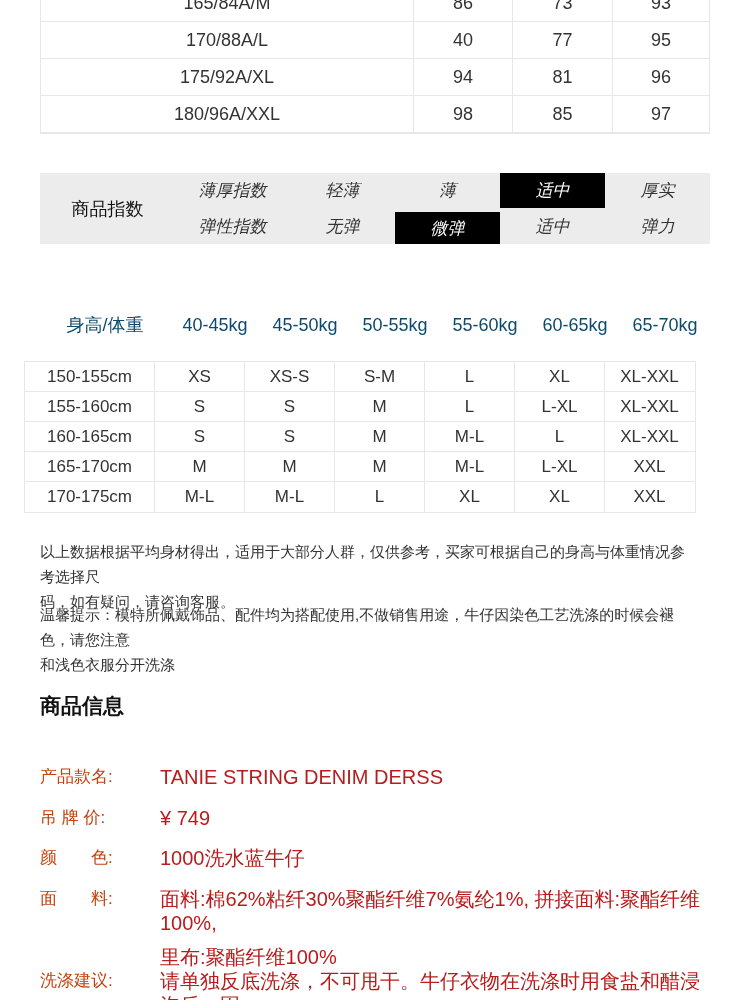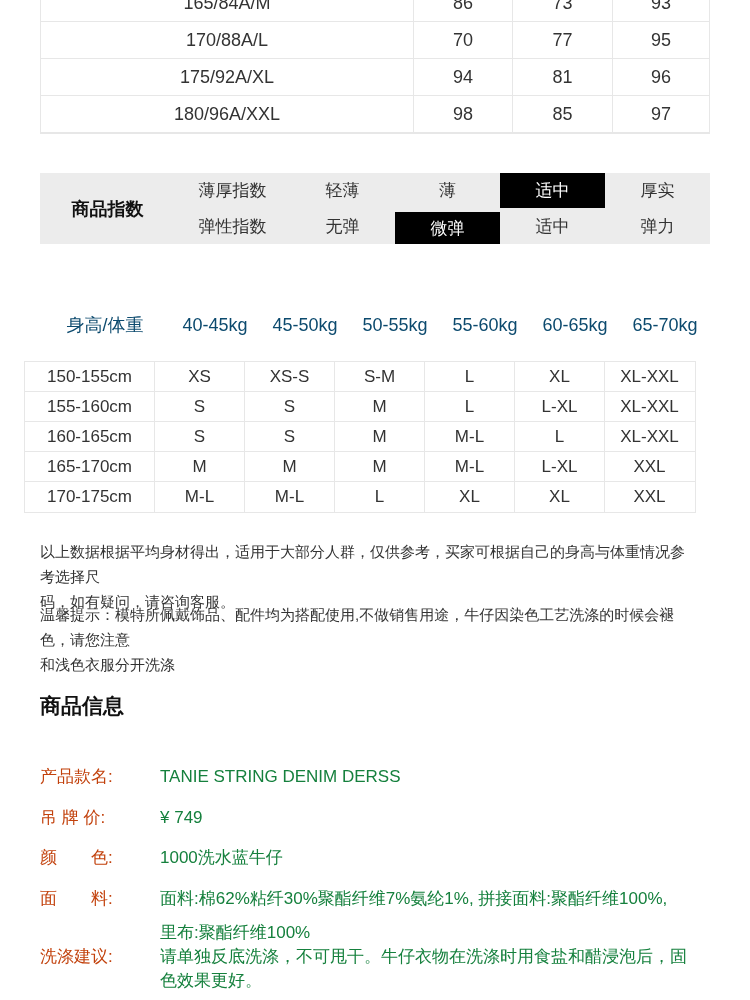--- a/index.html
+++ b/index.html
@@ -22,22 +22,22 @@
   .size-cell:first-child { border-left:none; }
 
   
   .index-panel {
     position:absolute; left:40px; top:173px; width:670px; height:71px;
     background:#ececec;
     display:grid;
     grid-template-columns:135px 115px 105px 105px 105px 105px;
     grid-template-rows:35px 36px;
   }
-  .idx-title { grid-row:1 / 3; display:flex; align-items:center; justify-content:center; font-weight:bold; font-size:18px; color:#111; }
-  .idx-cell { display:flex; flex-direction:column; }
+  .idx-title { grid-row:1 / 3; display:flex; align-items:center; justify-content:center; font-weight:normal; font-size:18px; color:#111; }
+  .idx-cell { display:flex; flex-direction:column;font-style:italic; }
   .idx-inner { flex:1; display:flex; align-items:center; justify-content:center; font-size:17px; color:#333; }
   .idx-inner.hl { background:#000000; color:#ffffff; }
   .idx-inner.hl.gap-top { flex:initial; height:calc(100% - 4px); margin-top:4px; }
 
   
   .hw-header {
     position:absolute; left:40px; top:305px; width:670px; height:40px;
     display:grid; grid-template-columns:130px repeat(6,90px);
   }
   .hw-header .hw-hcell { display:flex; align-items:center; justify-content:center; font-size:18px; color:#0c4a6e; }
@@ -56,39 +56,39 @@
   .note-tip { top:602px; }
 
   
   .info-heading { position:absolute; left:40px; top:692px; font-size:21px; font-weight:bold; color:#111; }
   .info-list { position:absolute; left:40px; top:765px; width:672px; }
   .info-row { display:flex; align-items:flex-start; }
   .info-row.mb17 { margin-bottom:17px; }
   .info-row.mb16 { margin-bottom:16px; }
   .info-row.mb18 { }
   .info-label { width:120px; flex:0 0 120px; font-size:17px; line-height:24px; color:#c2410c; white-space:pre; }
-  .info-value { flex:1; font-size:17px; line-height:24px; color:#15803d; }
+  .info-value { flex:1; font-size:20px; line-height:24px; color:#b91c1c; }
   .info-value.pre { white-space:pre-line; }
   .fabric-line2 { margin-top:10px; }
 </style>
 </head>
 <body>
 
 <div id="page">
 
   <div class="size-table">
     <div class="size-row">
       <div class="size-cell">165/84A/M</div>
       <div class="size-cell">86</div>
       <div class="size-cell">73</div>
       <div class="size-cell">93</div>
     </div>
     <div class="size-row">
       <div class="size-cell">170/88A/L</div>
-      <div class="size-cell">70</div>
+      <div class="size-cell">40</div>
       <div class="size-cell">77</div>
       <div class="size-cell">95</div>
     </div>
     <div class="size-row">
       <div class="size-cell">175/92A/XL</div>
       <div class="size-cell">94</div>
       <div class="size-cell">81</div>
       <div class="size-cell">96</div>
     </div>
     <div class="size-row">

